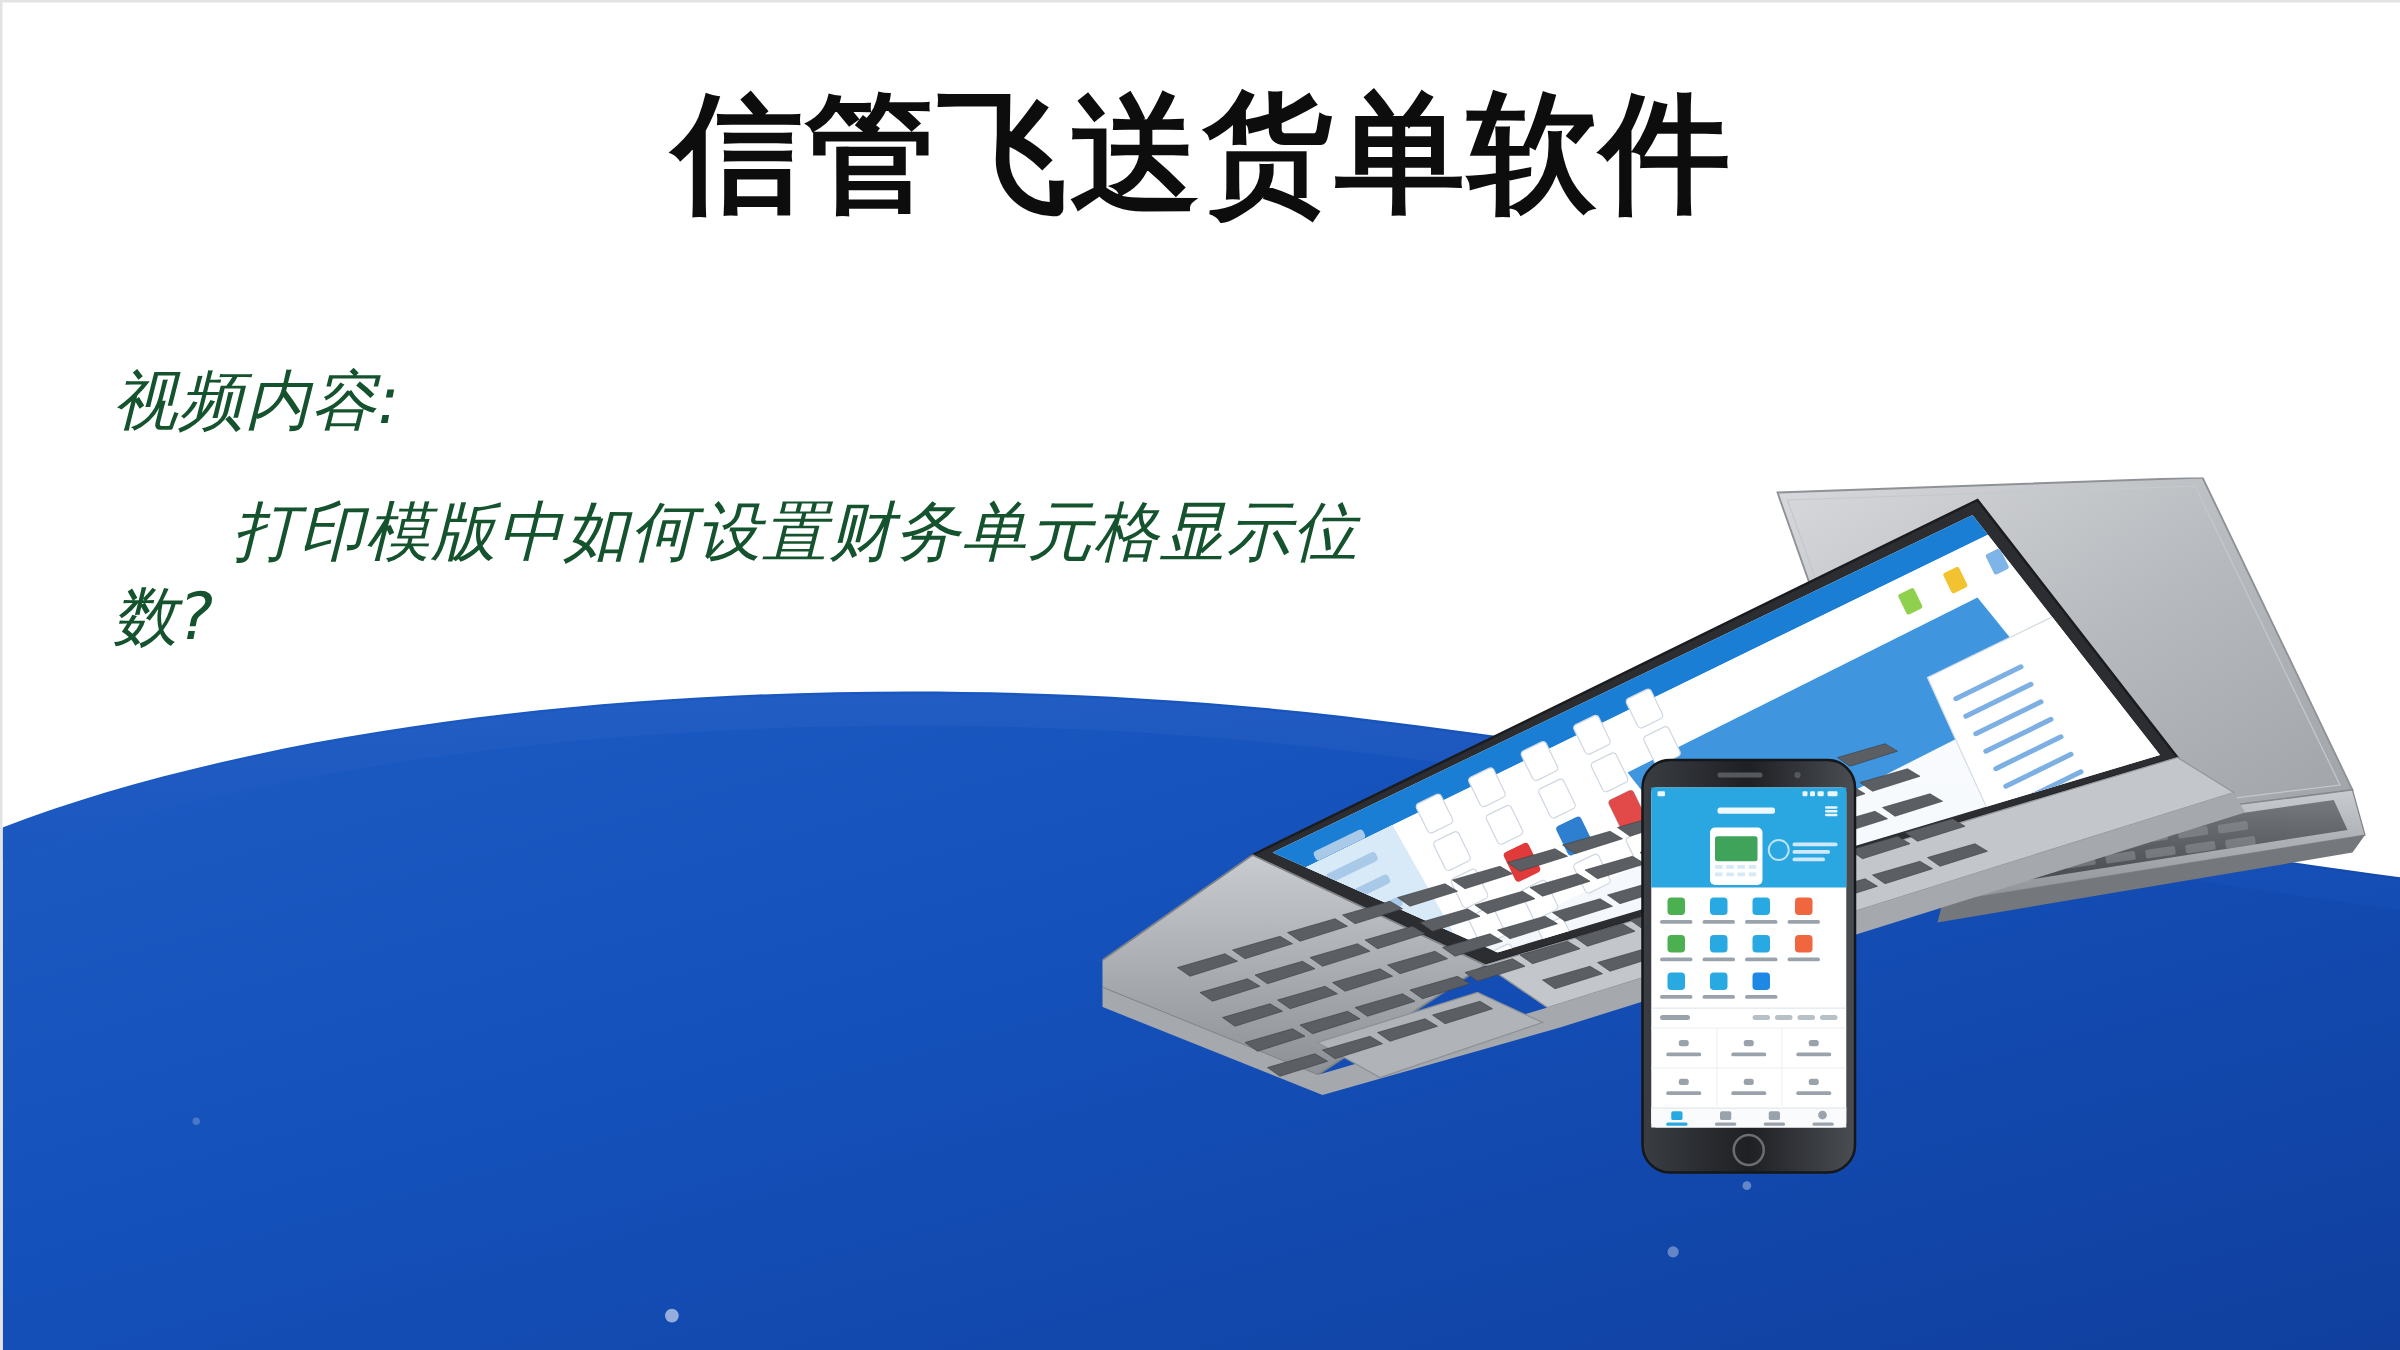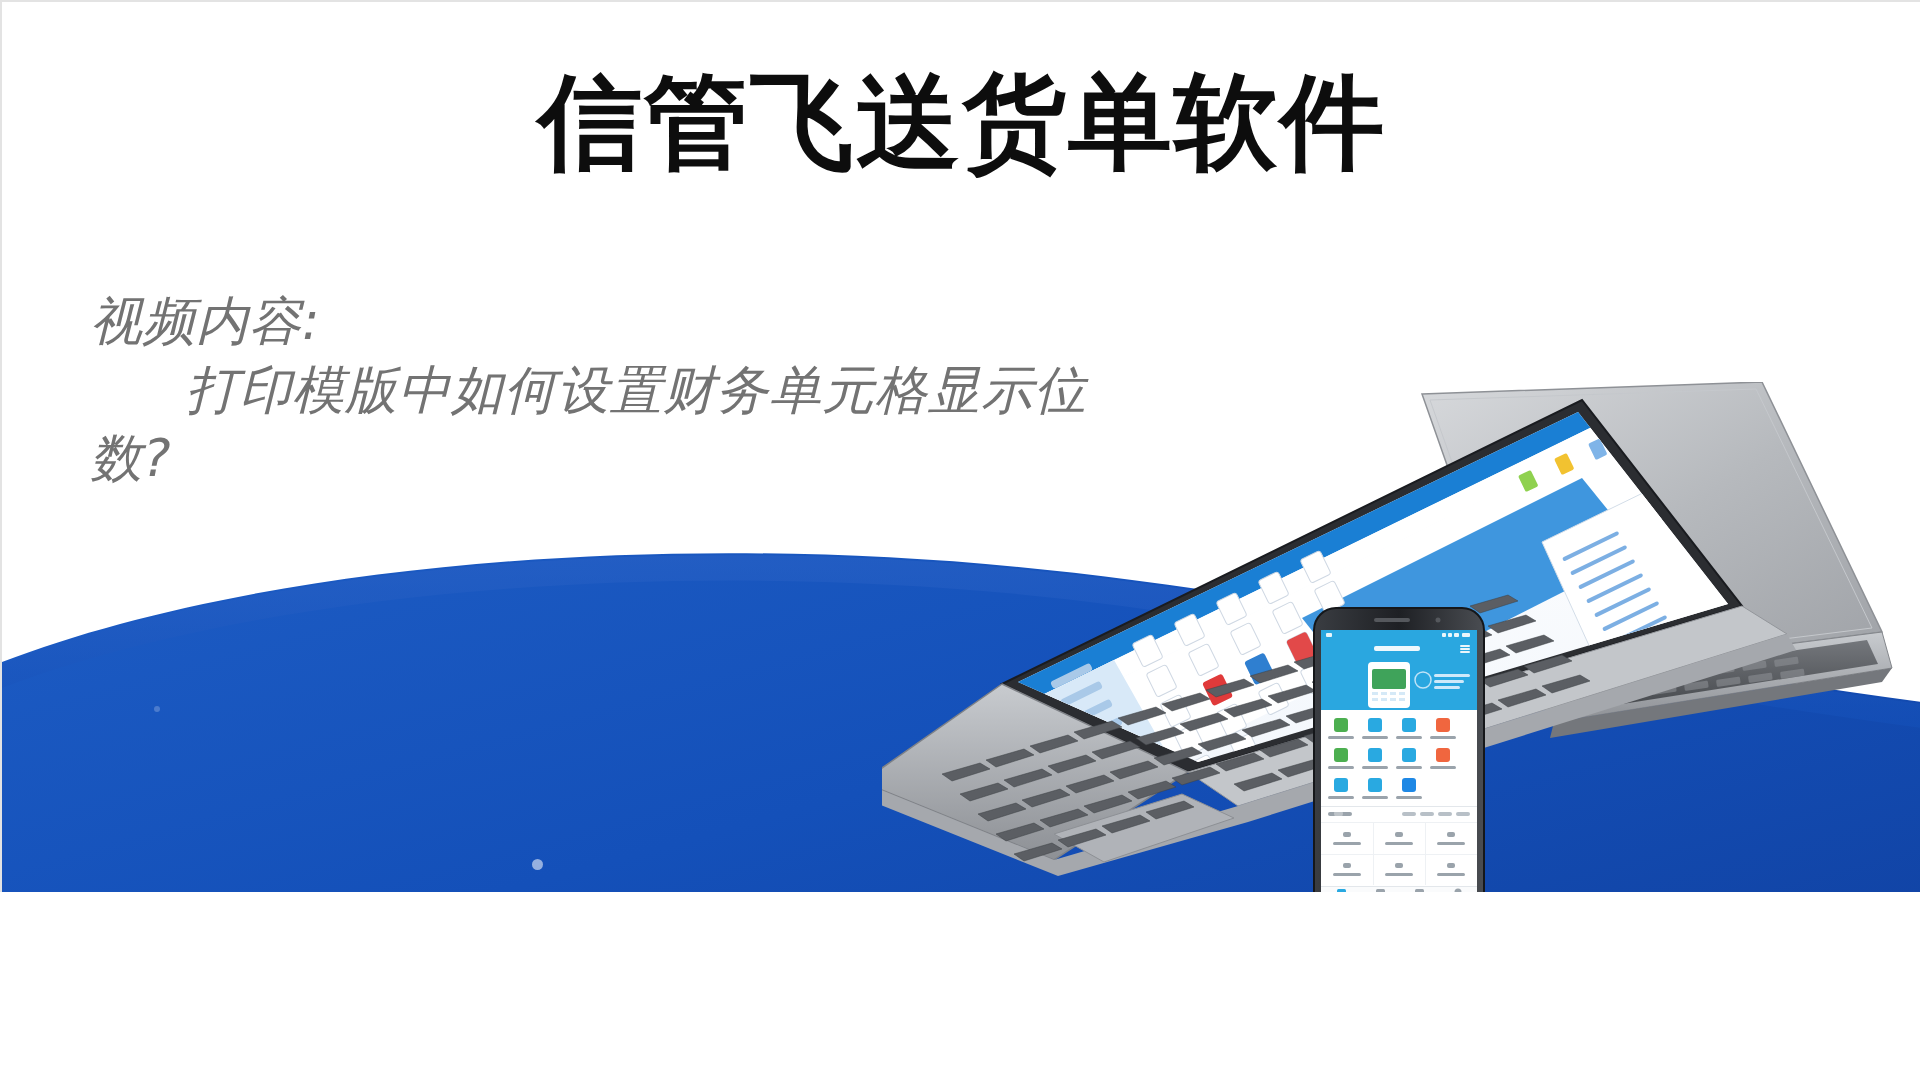--- a/index.html
+++ b/index.html
@@ -6,21 +6,21 @@
   * { margin:0; padding:0; box-sizing:border-box; }
   html, body {
     width:1920px; height:1080px;
     background:#ffffff;
     font-family:"Liberation Sans", "DejaVu Sans", sans-serif;
     overflow:hidden;
   }
 
   #slide {
     position:relative;
-    width:1920px; height:892px;
+    width:1920px; height:1080px;
     background:#ffffff;
     overflow:hidden;
     border-top:2px solid #e3e3e3;
     border-left:2px solid #e3e3e3;
   }
 
   
   .wave-layer {
     position:absolute;
     left:0; top:0;
@@ -44,29 +44,29 @@
     font-family:"DejaVu Sans","Liberation Sans",sans-serif;
     white-space:nowrap;
   }
 
   
   .content-block {
     position:absolute;
     left:88px; top:285px;
     width:1070px;
     z-index:6;
-    color:#737373;
+    color:#14532d;
     font-style:italic;
     font-weight:500;
     font-size:52px;
     line-height:1.32;
     letter-spacing:1px;
     font-family:"DejaVu Sans","Liberation Sans",sans-serif;
   }
-  .content-block .line-indent { display:block; text-indent:96px; }
+  .content-block .line-indent { display:block; text-indent:96px;margin-top:36px; }
 
   
   .devices {
     position:absolute;
     left:880px; top:380px;
     width:1040px; height:560px;
     z-index:4;
   }
 
   

